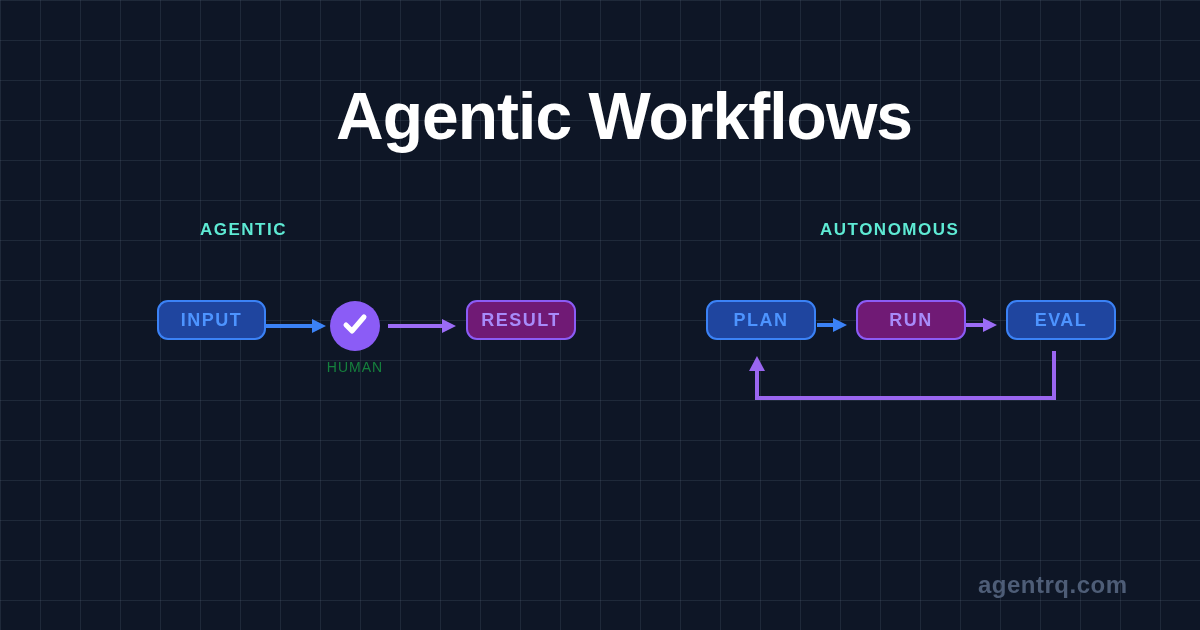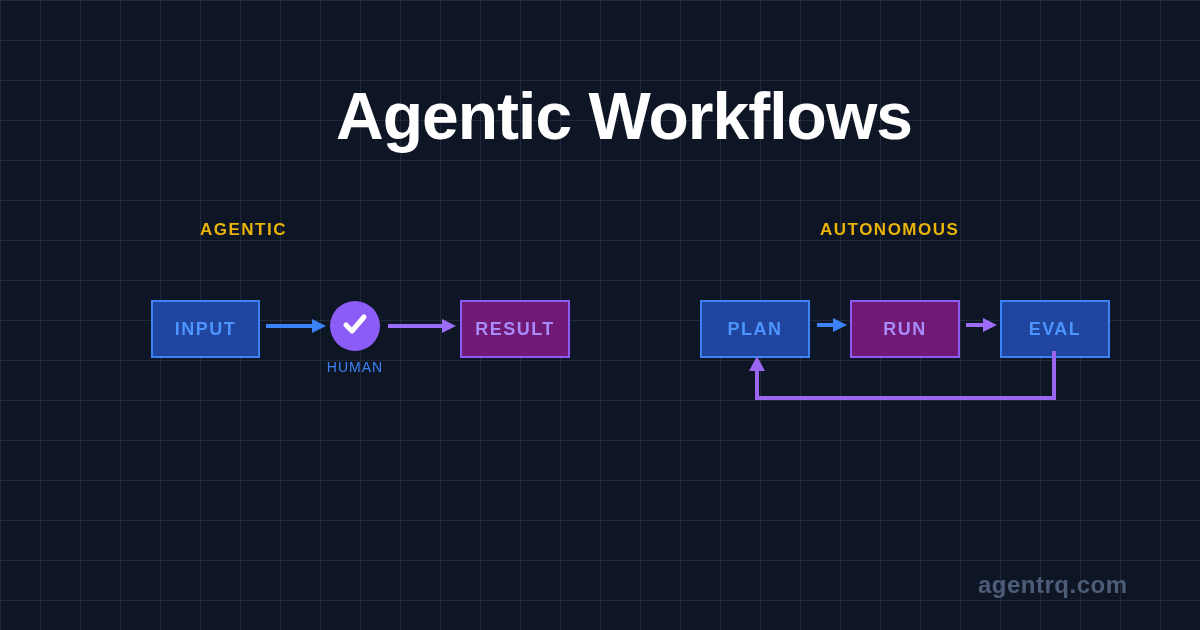--- a/index.html
+++ b/index.html
@@ -21,36 +21,37 @@
     font-weight: 800;
     letter-spacing: -1px;
     color: #ffffff;
     margin-left: 24px;
   }
   .section-label {
     position: absolute;
     font-size: 17px;
     font-weight: 700;
     letter-spacing: 1.5px;
-    color: #eab308;
+    color: #5eead4;
   }
   .section-label.agentic { left: 200px; top: 220px; }
   .section-label.autonomous { left: 800px; top: 220px; padding-left: 20px; }
 
   .node {
     position: absolute;
-    height: 58px;
-    border-radius: 0;
+    height: 40px;
+    border-radius: 11px;
     border: 2px solid;
     display: flex;
     align-items: center;
     justify-content: center;
     font-size: 18px;
     font-weight: 700;
     letter-spacing: 1.5px;
+    margin-left: 6px;
   }
   .node.blue {
     background: #1f459f;
     border-color: #3b82f6;
     color: #4d94ff;
   }
   .node.purple {
     background: #701a75;
     border-color: #8b5cf6;
     color: #a78bfa;
@@ -72,21 +73,21 @@
     justify-content: center;
   }
   .human-label {
     position: absolute;
     left: 310px; top: 359px;
     width: 90px;
     text-align: center;
     font-size: 14px;
     font-weight: 500;
     letter-spacing: 1px;
-    color: #3b82f6;
+    color: #15803d;
   }
   .arrows {
     position: absolute;
     left: 0; top: 0;
     width: 1200px; height: 630px;
     pointer-events: none;
   }
   .watermark {
     position: absolute;
     left: 978px; top: 571px;

